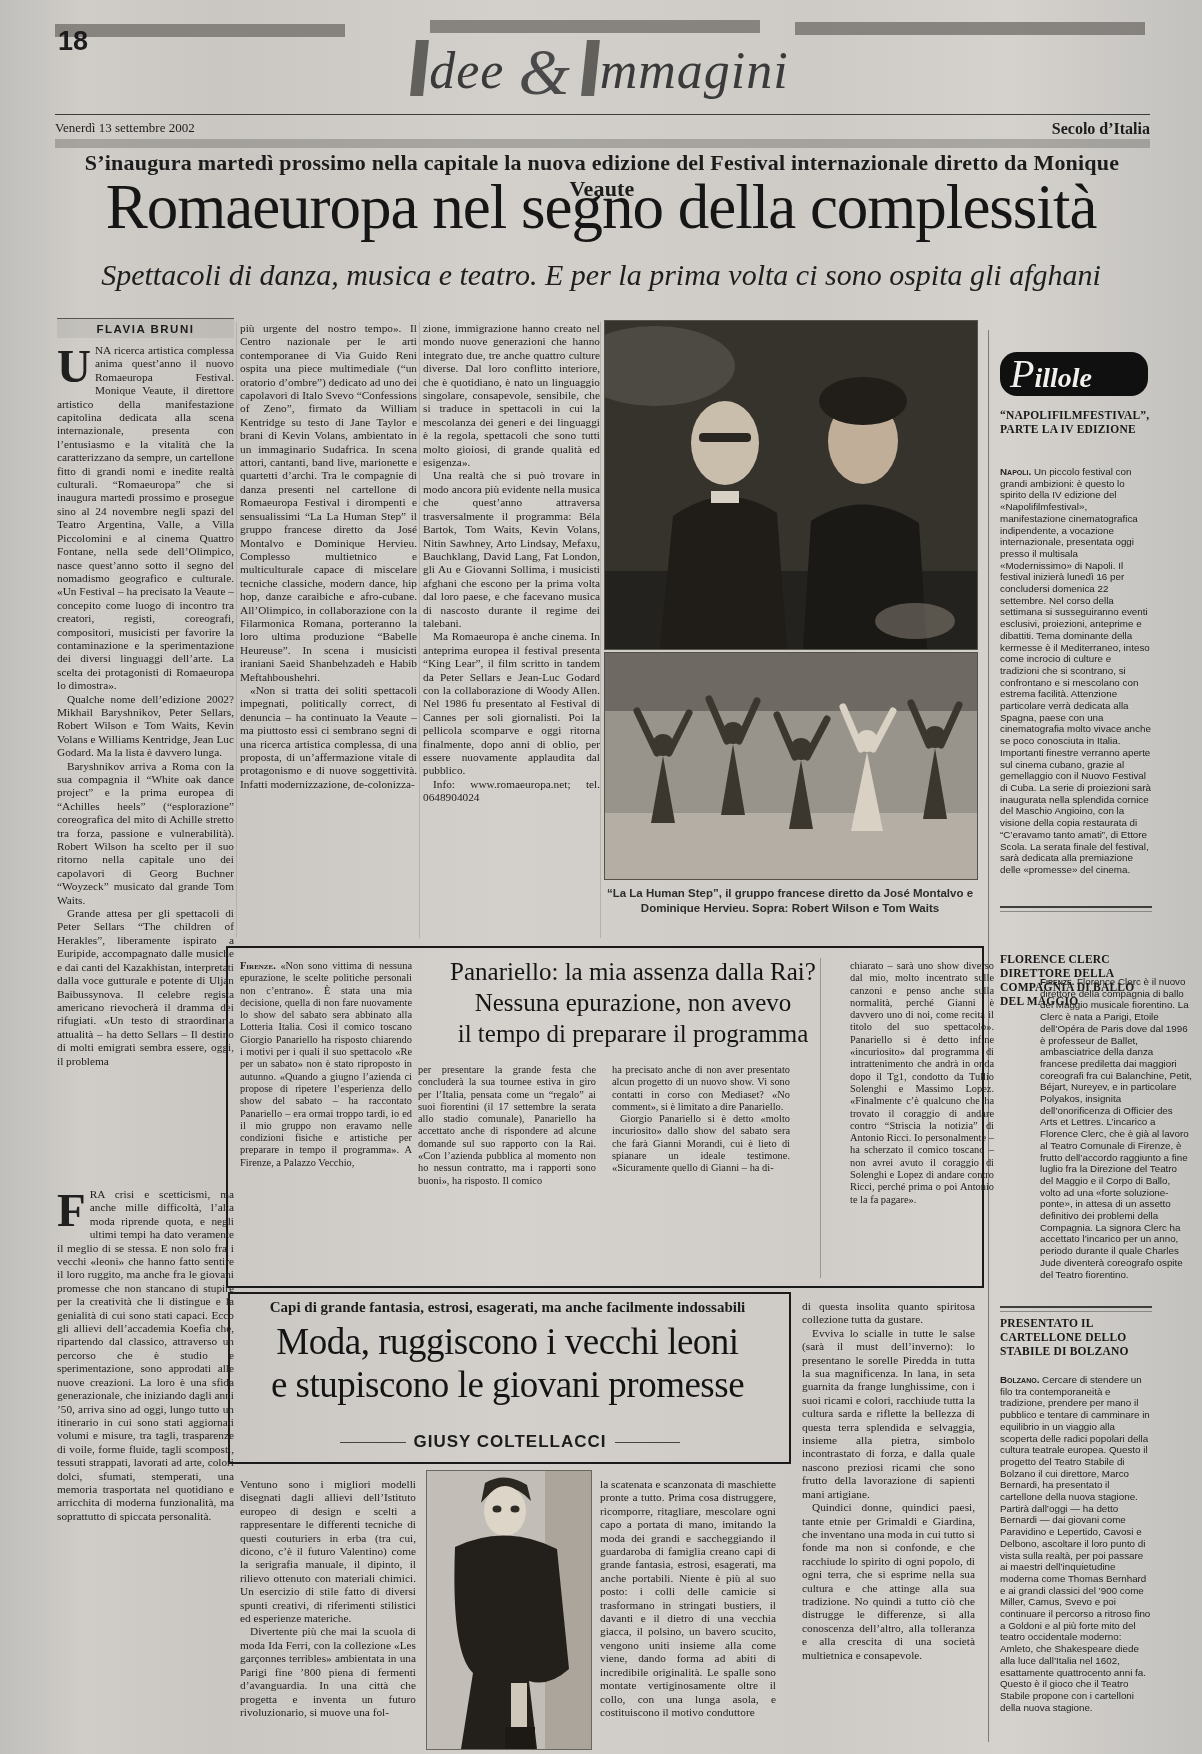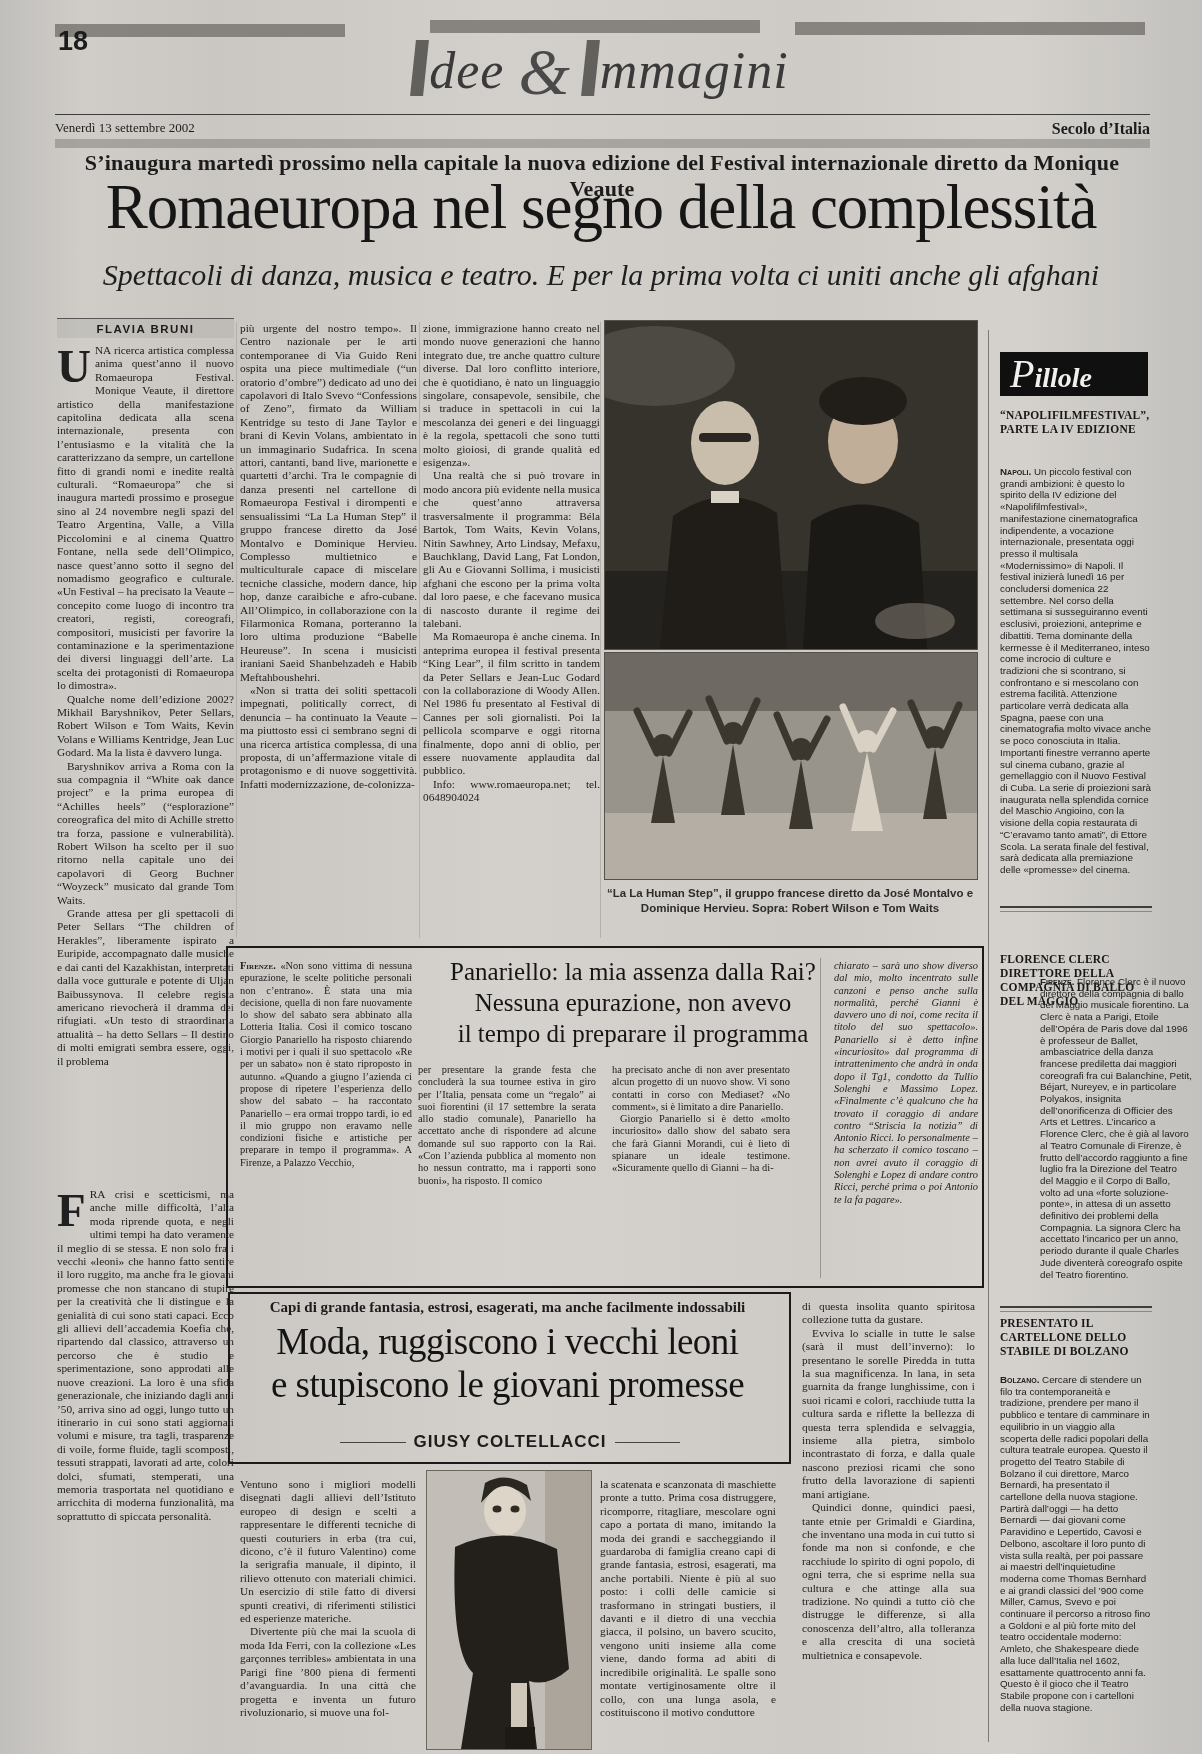--- a/index.html
+++ b/index.html
@@ -22,21 +22,21 @@
   .col p{margin:0;text-indent:10px;}
   .col p.first{text-indent:0;}
   .dropcap{float:left;font-size:47px;line-height:40px;padding:2px 4px 0 0;font-weight:bold;color:#202020;}
   .byline1{position:absolute;font-family:"Liberation Sans",sans-serif;font-weight:bold;font-size:11.5px;letter-spacing:1.5px;text-align:center;border-top:1px solid #555;background:rgba(0,0,0,.06);padding:4px 0 3px;}
   .vline{position:absolute;width:1px;background:#b4b1ac;}
   .photo{position:absolute;border:1px solid #55524c;overflow:hidden;}
   .caption{position:absolute;font-family:"Liberation Sans",sans-serif;font-weight:bold;font-size:11.5px;line-height:15px;color:#2d2d2d;text-align:center;}
   
   .sidebar{position:absolute;left:1000px;top:340px;width:152px;height:1408px;font-family:"Liberation Sans",sans-serif;}
   .side-rule{position:absolute;left:988px;top:330px;width:1px;height:1412px;background:#7d7a76;}
-  .pillole-logo{position:absolute;left:0;top:12px;width:148px;height:44px;background:#101010;color:#f2f0ec;font-family:"Liberation Serif",serif;font-style:italic;padding-left:10px;box-sizing:border-box;}
+  .pillole-logo{position:absolute;left:0;top:12px;width:148px;height:44px;background:#101010;color:#f2f0ec;font-family:"Liberation Serif",serif;font-style:italic;padding-left:10px;box-sizing:border-box;border-radius:17px;}
   .pillole-logo .pi{font-size:40px;line-height:44px;}
   .pillole-logo .rest{font-size:28px;line-height:44px;font-weight:bold;}
   .pill-title{position:absolute;width:152px;font-family:"Liberation Serif",serif;font-weight:bold;font-size:11.5px;line-height:14px;letter-spacing:.2px;text-transform:uppercase;color:#181818;}
   .pill-body{position:absolute;width:152px;font-size:9.8px;line-height:11.7px;text-align:left;color:#222;overflow:hidden;}
   .pill-div{position:absolute;width:152px;height:3px;border-top:2px solid #3e3e3e;border-bottom:1px solid #8a8885;}
   .lead{font-weight:bold;font-variant:small-caps;}
   
   .panbox{position:absolute;left:226px;top:946px;width:758px;height:342px;border:2px solid #1a1a1a;box-sizing:border-box;background:rgba(255,255,255,.05);}
   .pan-head{position:absolute;left:190px;top:8px;width:430px;text-align:center;font-size:25px;line-height:31px;color:#151515;}
   .pan-col{position:absolute;font-size:10.4px;line-height:12.3px;text-align:justify;overflow:hidden;}
@@ -68,21 +68,21 @@
   </div>
   <div class="rule" style="left:55px;top:114px;width:1095px;height:1px;"></div>
   <div class="daterow">
     <span class="paper">Secolo d’Italia</span>
     <span>Venerdì 13 settembre 2002</span>
   </div>
   <div class="band" style="left:55px;top:139px;width:1095px;height:9px;opacity:.45;"></div>
 
   <div class="kicker">S’inaugura martedì prossimo nella capitale la nuova edizione del Festival internazionale diretto da Monique Veaute</div>
   <div class="headline">Romaeuropa nel segno della complessità</div>
-  <div class="subhead">Spettacoli di danza, musica e teatro. E per la prima volta ci uniti anche gli afghani</div>
+  <div class="subhead">Spettacoli di danza, musica e teatro. E per la prima volta ci sono ospita gli afghani</div>
 
   <div class="vline" style="left:236px;top:322px;height:616px;"></div>
   <div class="vline" style="left:419px;top:322px;height:616px;"></div>
   <div class="vline" style="left:600px;top:322px;height:616px;"></div>
 
   <div class="byline1" style="left:57px;top:318px;width:177px;">FLAVIA BRUNI</div>
   <div class="col" style="left:57px;top:344px;width:177px;height:810px;">
     <p class="first"><span class="dropcap">U</span><span>NA ricerca artistica complessa anima quest’anno il nuovo Romaeuropa Festival. Monique Veaute, il direttore artistico della manifestazione capitolina dedicata alla scena internazionale, presenta con l’entusiasmo e la vitalità che la caratterizzano da sempre, un cartellone fitto di grandi nomi e inedite realtà culturali. “Romaeuropa” che si inaugura martedì prossimo e prosegue sino al 24 novembre negli spazi del Teatro Argentina, Valle, a Villa Piccolomini e al cinema Quattro Fontane, nella sede dell’Olimpico, nasce quest’anno sotto il segno del nomadismo geografico e culturale. «Un Festival – ha precisato la Veaute – concepito come luogo di incontro tra creatori, registi, coreografi, compositori, musicisti per favorire la contaminazione e la sperimentazione dei diversi linguaggi dell’arte. La scelta dei protagonisti di Romaeuropa lo dimostra».</span></p>
     <p>Qualche nome dell’edizione 2002? Mikhail Baryshnikov, Peter Sellars, Robert Wilson e Tom Waits, Kevin Volans e Williams Kentridge, Jean Luc Godard. Ma la lista è davvero lunga.</p>
     <p>Baryshnikov arriva a Roma con la sua compagnia il “White oak dance project” e la prima europea di “Achilles heels” (“esplorazione” coreografica del mito di Achille stretto tra forza, passione e vulnerabilità). Robert Wilson ha scelto per il suo ritorno nella capitale uno dei capolavori di Georg Buchner “Woyzeck” musicato dal grande Tom Waits.</p>
@@ -181,21 +181,21 @@
       <p class="first"><span class="lead">Firenze.</span><span> «Non sono vittima di nessuna epurazione, le scelte politiche personali non c’entrano». È stata una mia decisione, quella di non fare nuovamente lo show del sabato sera abbinato alla Lotteria Italia. Così il comico toscano Giorgio Panariello ha risposto chiarendo i motivi per i quali il suo spettacolo «Re per un sabato» non è stato riproposto in autunno. «Quando a giugno l’azienda ci propose di ripetere l’esperienza dello show del sabato – ha raccontato Panariello – era ormai troppo tardi, io ed il mio gruppo non eravamo nelle condizioni fisiche e artistiche per preparare in tempo il programma». A Firenze, a Palazzo Vecchio,</span></p>
     </div>
     <div class="pan-col" style="left:190px;top:116px;width:178px;height:212px;">
       <p class="first">per presentare la grande festa che concluderà la sua tournee estiva in giro per l’Italia, pensata come un “regalo” ai suoi fiorentini (il 17 settembre la serata allo stadio comunale), Panariello ha accettato anche di rispondere ad alcune domande sul suo rapporto con la Rai. «Con l’azienda pubblica al momento non ho nessun contratto, ma i rapporti sono buoni», ha risposto. Il comico</p>
     </div>
     <div class="pan-col" style="left:384px;top:116px;width:178px;height:212px;">
       <p class="first">ha precisato anche di non aver presentato alcun progetto di un nuovo show. Vi sono contatti in corso con Mediaset? «No comment», si è limitato a dire Panariello.</p>
       <p>Giorgio Panariello si è detto «molto incuriosito» dallo show del sabato sera che farà Gianni Morandi, cui è lieto di spianare un ideale testimone. «Sicuramente quello di Gianni – ha di-</p>
     </div>
     <div class="pan-vline"></div>
-    <div class="pan-col" style="left:606px;top:12px;width:144px;height:314px;font-style:italic;">
+    <div class="pan-col" style="left:622px;top:12px;width:144px;height:314px;">
       <p class="first">chiarato – sarà uno show diverso dal mio, molto incentrato sulle canzoni e penso anche sulla normalità, perché Gianni è davvero uno di noi, come recita il titolo del suo spettacolo». Panariello si è detto infine «incuriosito» dal programma di intrattenimento che andrà in onda dopo il Tg1, condotto da Tullio Solenghi e Massimo Lopez. «Finalmente c’è qualcuno che ha trovato il coraggio di andare contro “Striscia la notizia” di Antonio Ricci. Io personalmente – ha scherzato il comico toscano – non avrei avuto il coraggio di Solenghi e Lopez di andare contro Ricci, perché prima o poi Antonio te la fa pagare».</p>
     </div>
   </div>
 
   <div class="col" style="left:57px;top:1188px;width:177px;height:558px;">
     <p class="first"><span class="dropcap">F</span><span>RA crisi e scetticismi, ma anche mille difficoltà, l’alta moda riprende quota, e negli ultimi tempi ha dato veramente il meglio di se stessa. E non solo fra i vecchi «leoni» che hanno fatto sentire il loro ruggito, ma anche fra le giovani promesse che non stancano di stupire per la creatività che li distingue e la genialità di cui sono stati capaci. Ecco gli allievi dell’accademia Koefia che, ripartendo dal classico, attraverso un percorso che è studio e sperimentazione, sono approdati alle nuove creazioni. La loro è una sfida generazionale, che iniziando dagli anni ’50, arriva sino ad oggi, lungo tutto un itinerario in cui sono stati aggiornati volumi e misure, tra tagli, trasparenze di voile, forme fluide, tagli scomposti, tessuti strappati, lavorati ad arte, colori dolci, sfumati, stemperati, una memoria trasportata nel quotidiano e arricchita di moderna funzionalità, ma soprattutto di spiccata personalità.</span></p>
   </div>
 
   <div class="modabox">
     <div class="moda-kicker">Capi di grande fantasia, estrosi, esagerati, ma anche facilmente indossabili</div>

